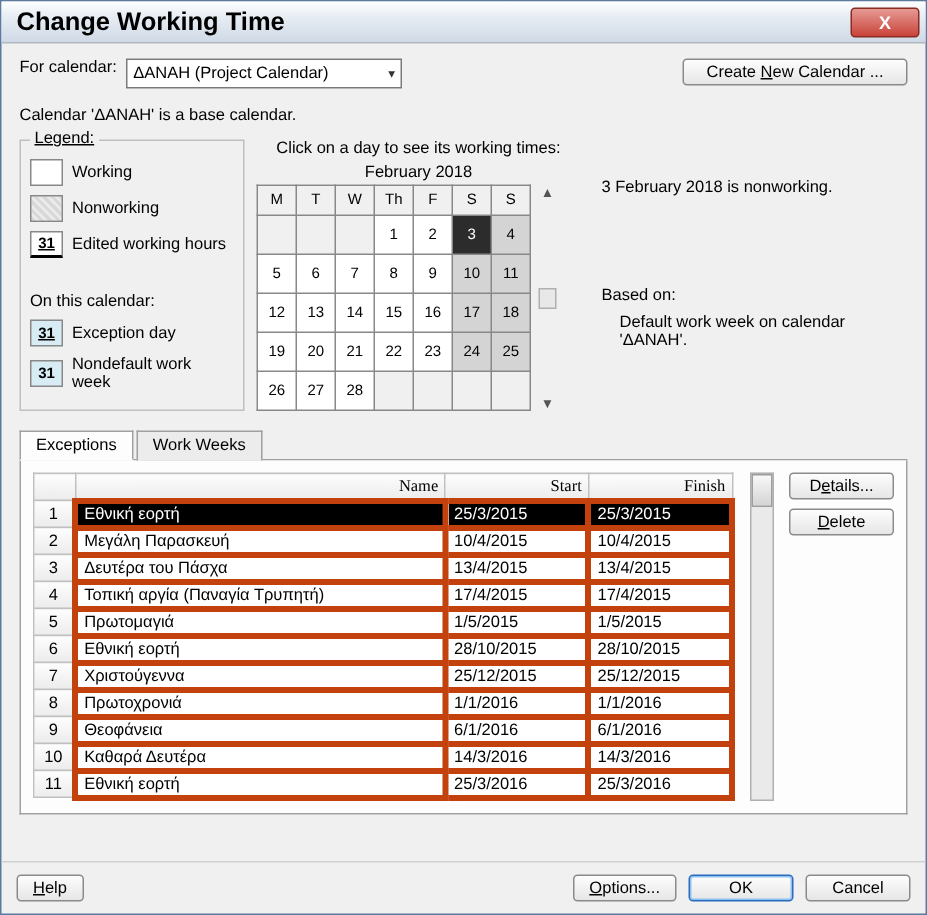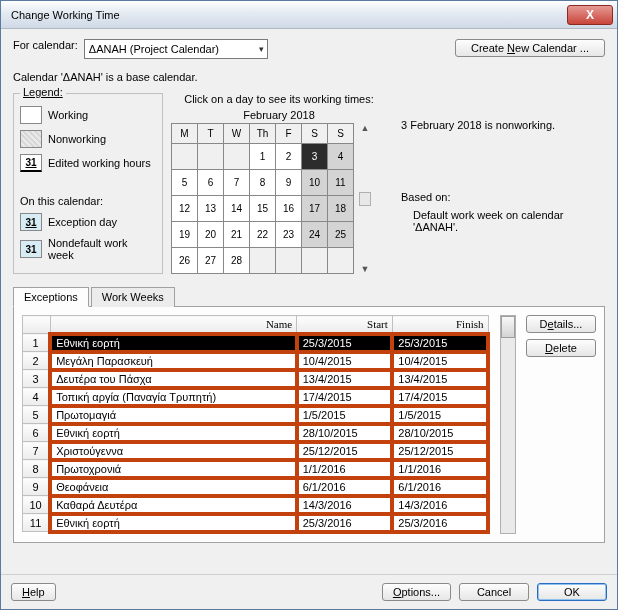--- a/index.html
+++ b/index.html
@@ -1,19 +1,19 @@
 <!DOCTYPE html>
 <html><head>
 <meta charset="utf-8">
 <style>
   * { box-sizing: border-box; margin: 0; padding: 0; }
   body { font-family: "Segoe UI", Tahoma, sans-serif; font-size: 11px; background: #c8d0d8; width: 618px; height: 610px; overflow: hidden; }
   .window { width: 618px; height: 610px; background: #f0f0f0; border: 1px solid #5a7aa0; display: flex; flex-direction: column; }
   .titlebar { height: 28px; background: linear-gradient(#fdfefe, #e6ecf3 40%, #cfd9e6); display: flex; align-items: center; padding: 0 0 0 10px; border-bottom: 1px solid #b0b8c0; }
-  .titlebar-title { flex: 1; font-size: 11px; color: #000; }
+  .titlebar-title { flex: 1; font-size: 17px; color: #000; font-weight: bold; }
   .close-btn { width: 46px; height: 20px; margin-right: 4px; background: linear-gradient(#e59a94,#c9443a); border: 1px solid #8a2a22; border-radius: 3px; color: #fff; display:flex; align-items:center; justify-content:center; font-weight:bold; font-size:12px; cursor:pointer; }
   .content { flex: 1; padding: 10px 12px 8px 12px; display:flex; flex-direction:column; position:relative; }
   .row-calendar { display:flex; align-items:flex-start; gap:6px; margin-bottom:6px; }
   .label { color:#000; }
   .combo { flex:1; max-width:250px; height:20px; background:#fff; border:1px solid #7a7a7a; display:flex; align-items:center; justify-content:space-between; padding:0 4px; }
   .combo-arrow { font-size:9px; color:#333; }
   .btn { background:linear-gradient(#fdfdfd,#e6e6e6); border:1px solid #8a8a8a; border-radius:3px; padding:2px 10px; height:18px; cursor:pointer; font-family:inherit; font-size:11px; }
   .btn-wide { min-width:150px; }
   .note { margin-top:6px; margin-bottom:10px; }
   .mid { display:flex; gap:8px; }
@@ -301,17 +301,17 @@
   </div>
 
   <div class="bottom">
     <button class="btn">
       <span class="und">H</span><span>elp</span>
     </button>
     <div class="right">
       <button class="btn">
         <span class="und">O</span><span>ptions...</span>
       </button>
+      <button class="btn default" style="min-width:70px">OK</button>
       <button class="btn" style="min-width:70px">Cancel</button>
-      <button class="btn default" style="min-width:70px">OK</button>
     </div>
   </div>
 </div>
 
 </body></html>

